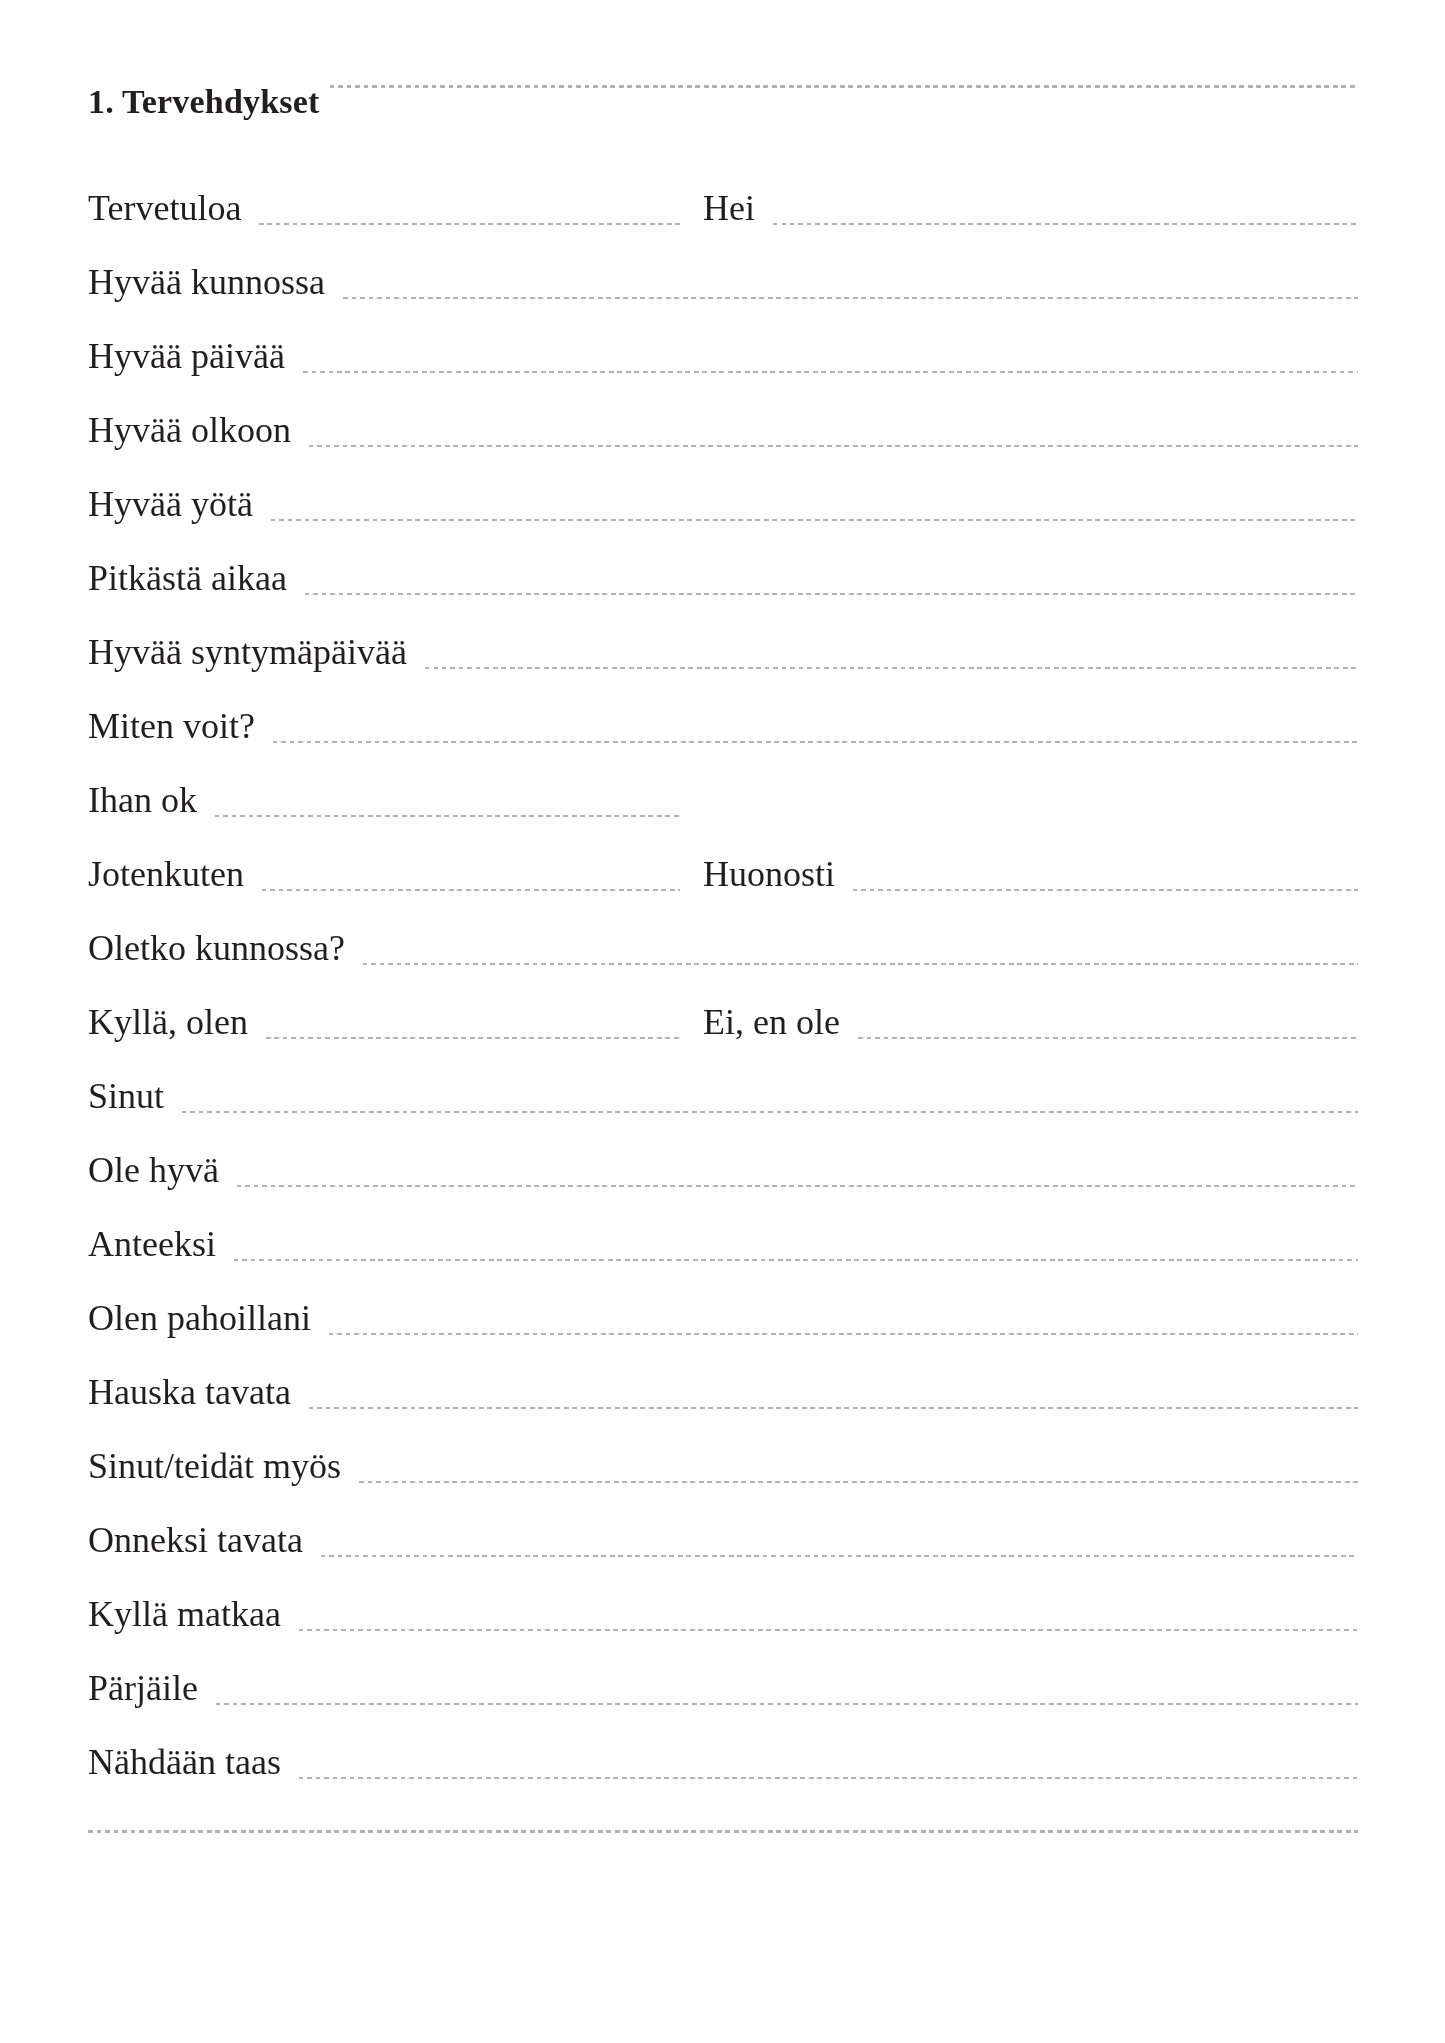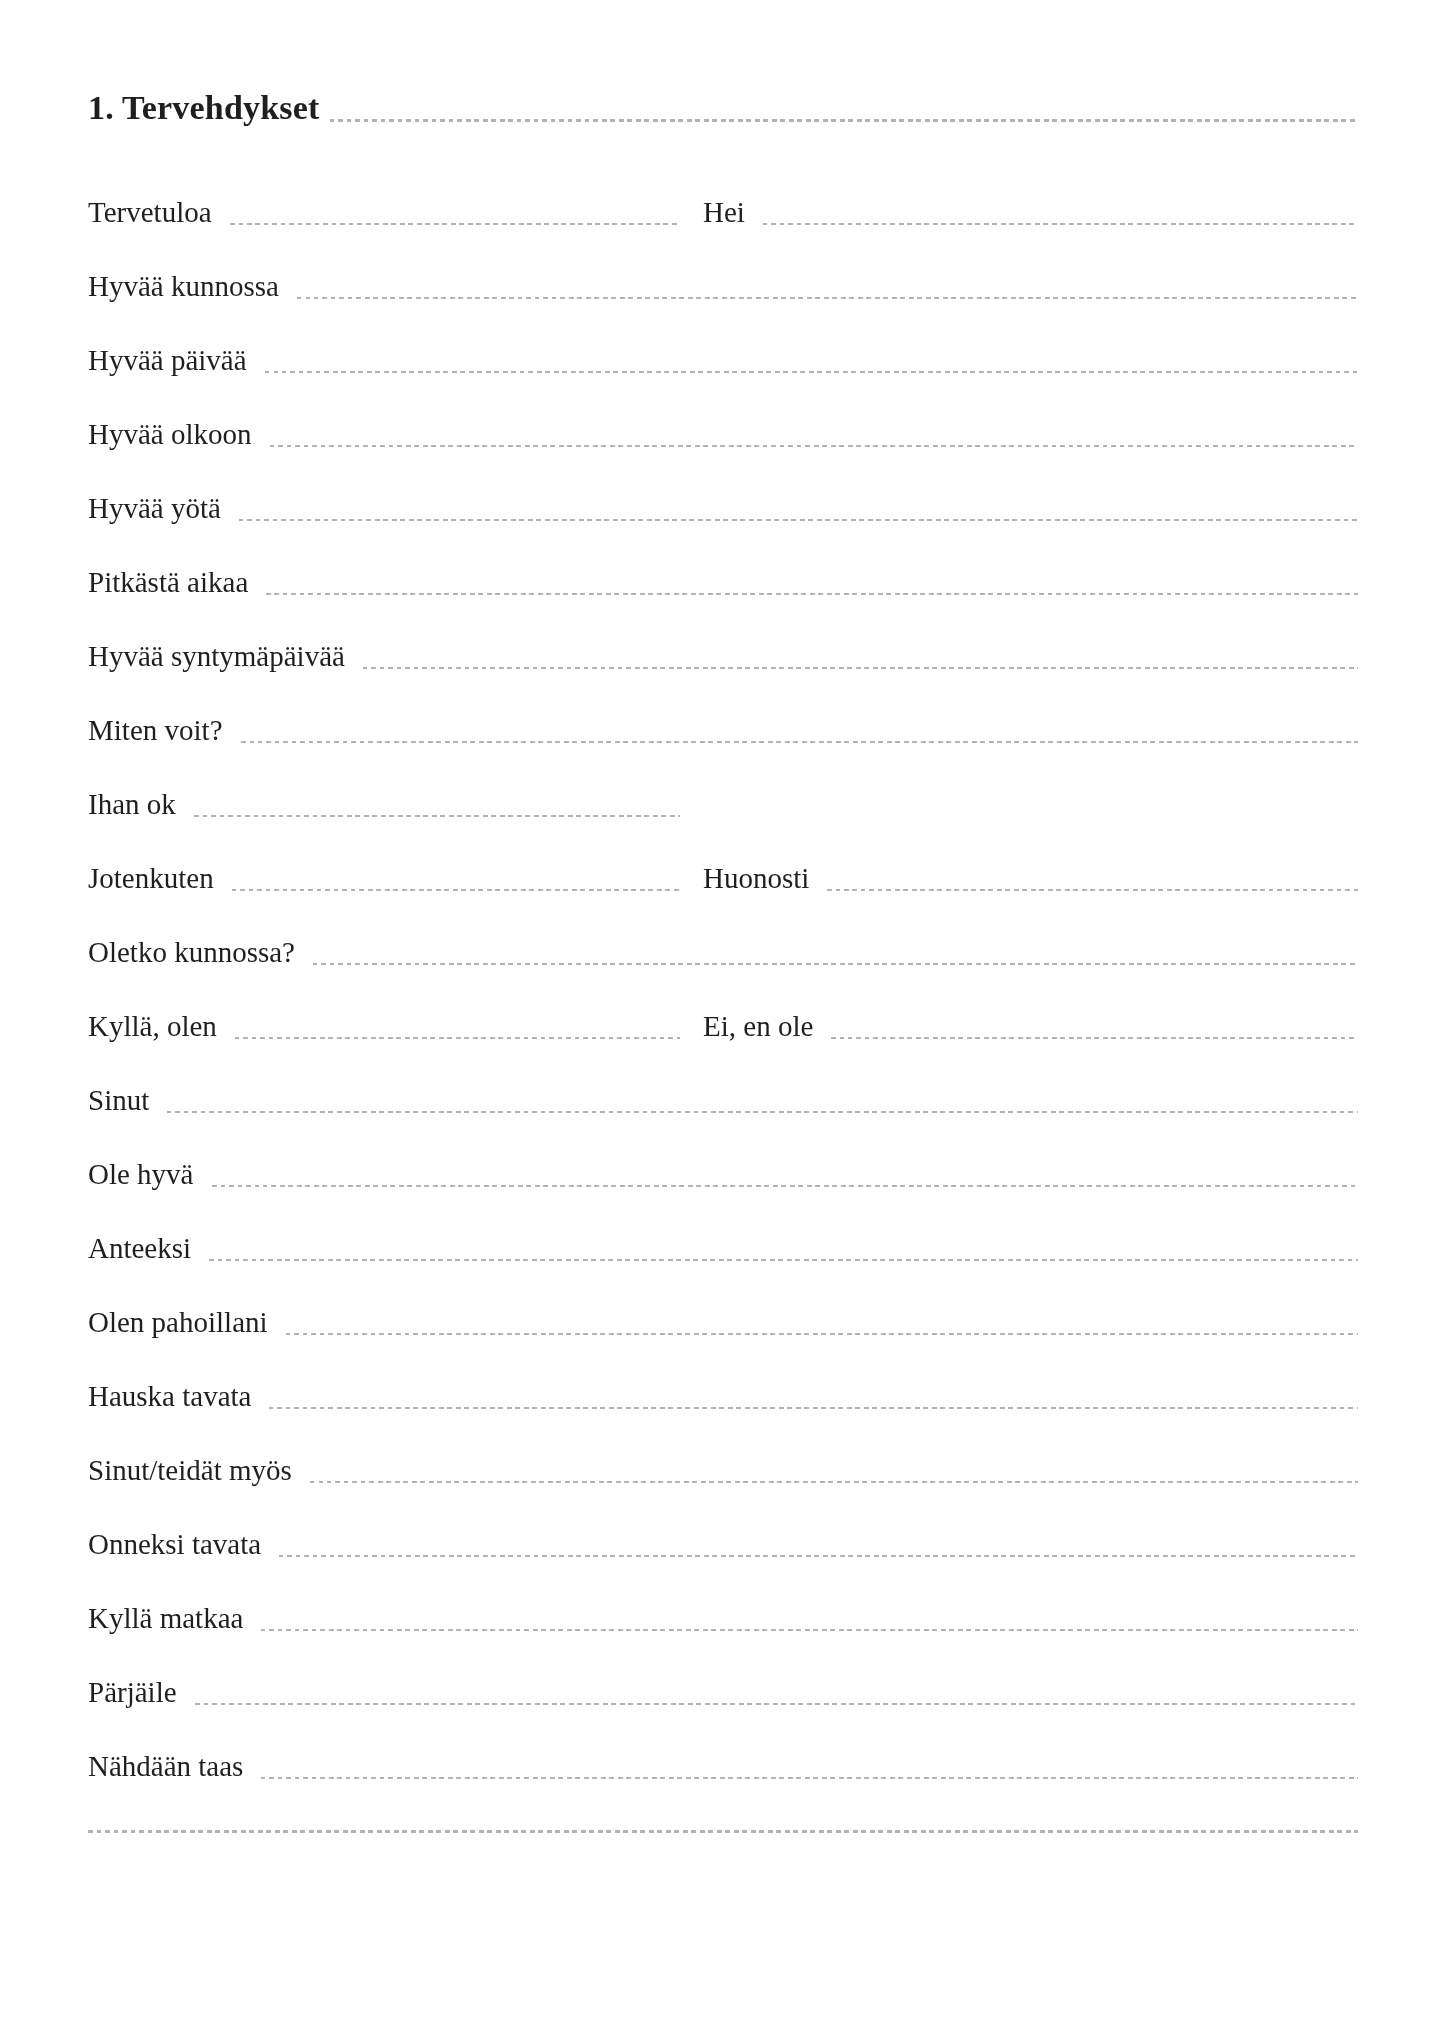--- a/index.html
+++ b/index.html
@@ -13,21 +13,20 @@
   }
   .page {
     position: relative;
     width: 1445px;
     height: 2043px;
     box-sizing: border-box;
     padding: 0 87px 0 88px;
   }
   .title-row {
     display: flex;
-    align-items: flex-end;
     margin-top: 85px;
     height: 40px;
   }
   .page-title {
     margin: 0;
     font-size: 34px;
     font-weight: 700;
     line-height: 1;
     letter-spacing: 0.2px;
     white-space: nowrap;
@@ -57,21 +56,21 @@
     display: flex;
     align-items: flex-end;
     flex: 1 1 auto;
     min-width: 0;
   }
   .row.cols-2 .cell:first-child {
     flex: 0 0 592px;
     margin-right: 23px;
   }
   .label {
-    font-size: 29px;
+    font-size: 36px;
     line-height: 1.12;
     white-space: nowrap;
   }
   .cell .dash {
     height: 2px;
     margin-left: 18px;
     margin-bottom: 3px;
   }
   .separator {
     display: block;

